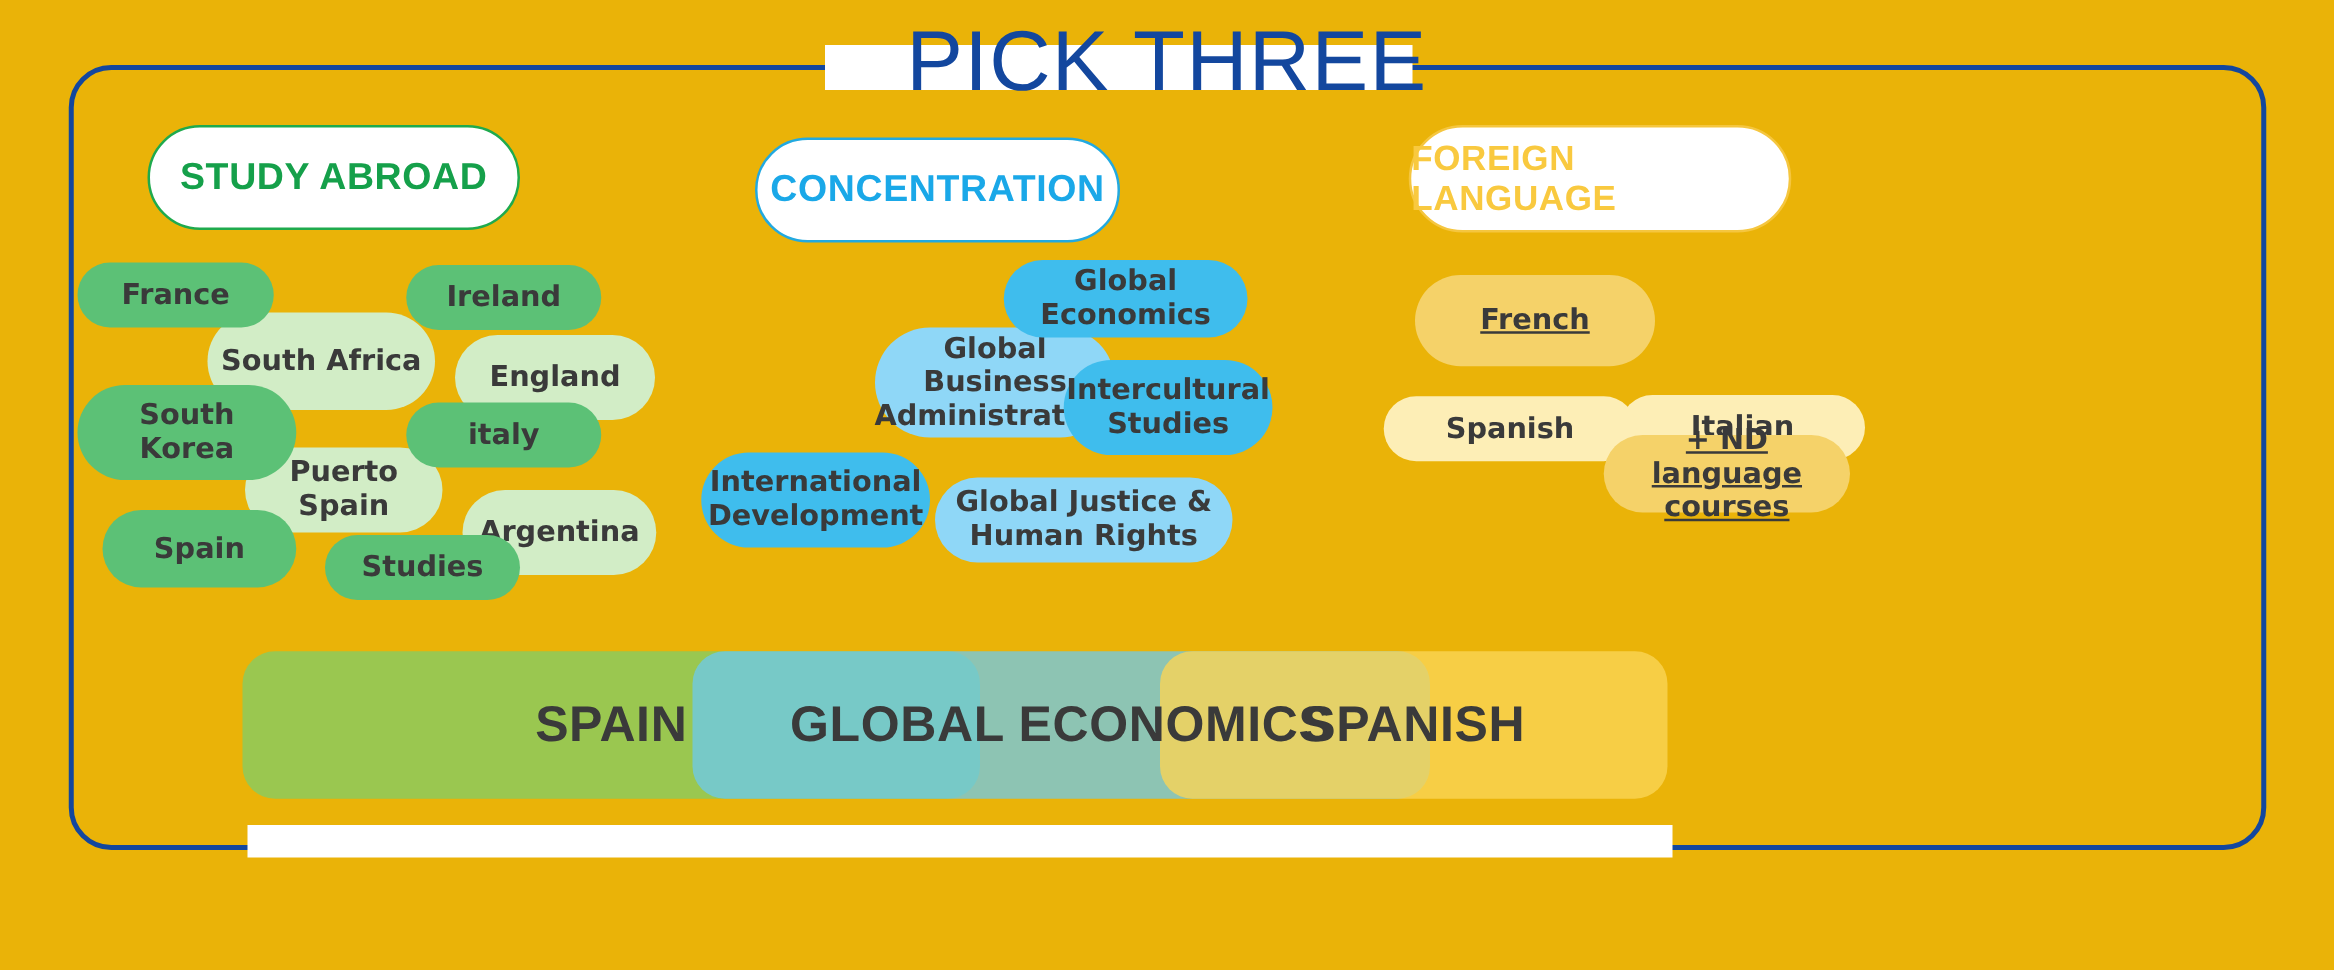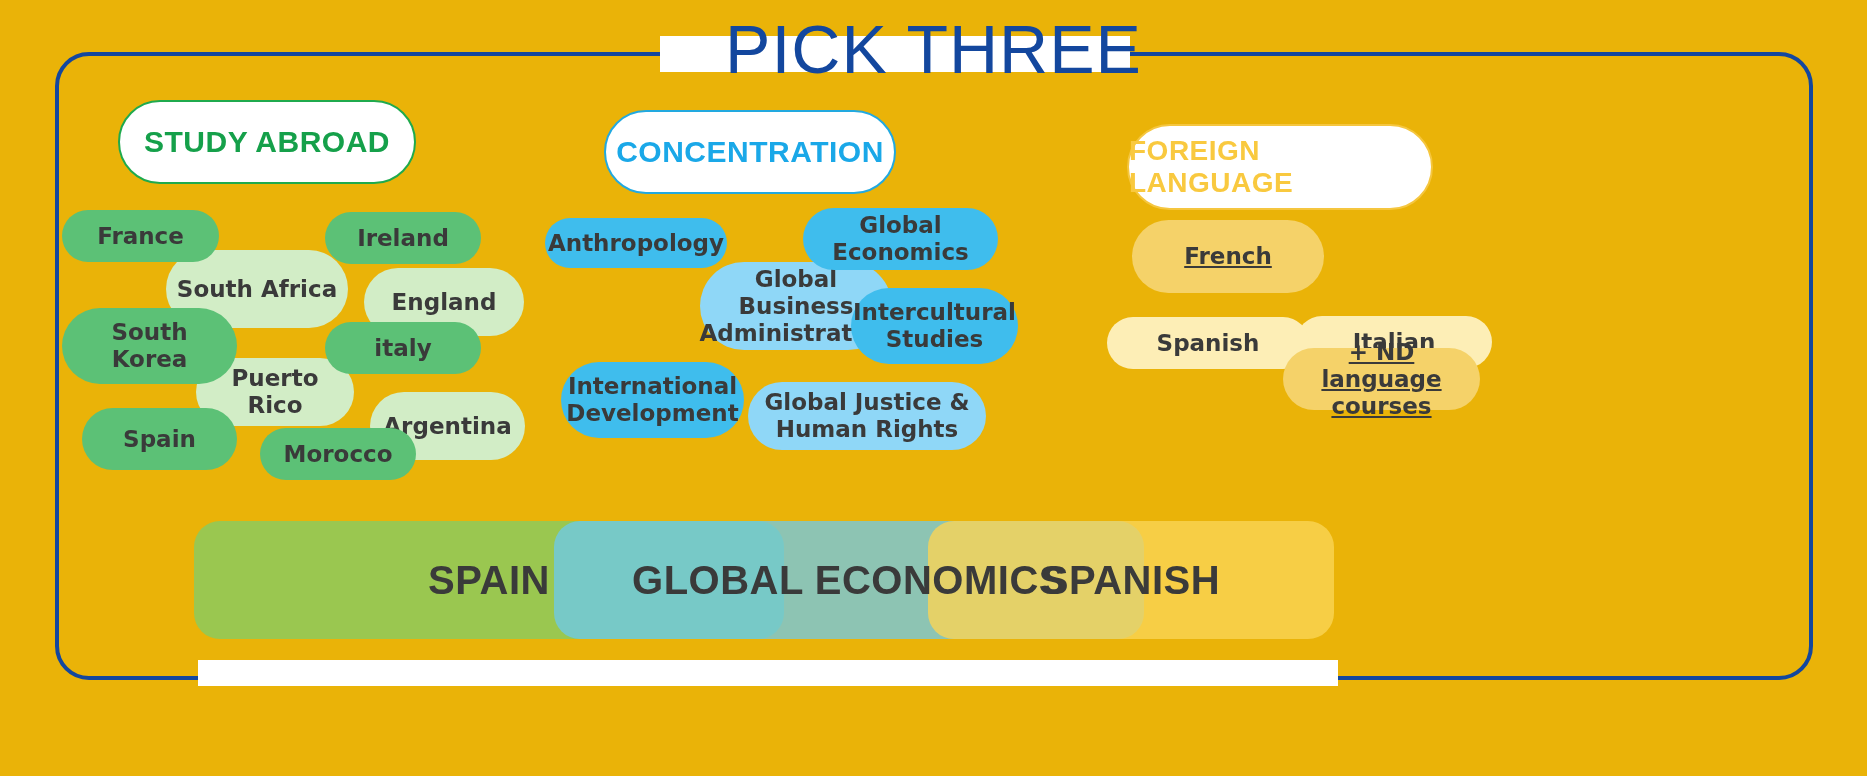--- a/index.html
+++ b/index.html
@@ -85,21 +85,20 @@
   .cat-conc {
     left: 604px; top: 110px; width: 292px; height: 84px;
     border: 2px solid #22a9e0;
     color: #1aa8e8;
   }
   .cat-lang {
     left: 1127px; top: 100px; width: 306px; height: 86px;
     border: 2px solid #f5c63f;
     color: #f9c93f;
     font-size: 28px;
-    margin-top: 24px;
   }
 
   
   .pill {
     position: absolute;
     box-sizing: border-box;
     border-radius: 50px;
     display: flex;
     align-items: center;
     justify-content: center;
@@ -160,21 +159,21 @@
     <span>FOREIGN LANGUAGE</span>
   </div>
 
   <div class="pill g-light" style="left:166px; top:250px; width:182px; height:78px;">
     <span>South Africa</span>
   </div>
   <div class="pill g-light" style="left:364px; top:268px; width:160px; height:68px;">
     <span>England</span>
   </div>
   <div class="pill g-light" style="left:196px; top:358px; width:158px; height:68px;">
-    <span>Puerto Rico</span>
+    <span>Puerto Spain</span>
   </div>
   <div class="pill g-light" style="left:370px; top:392px; width:155px; height:68px;">
     <span>Argentina</span>
   </div>
 
   <div class="pill g-dark" style="left:62px; top:210px; width:157px; height:52px;">
     <span>France</span>
   </div>
   <div class="pill g-dark" style="left:325px; top:212px; width:156px; height:52px;">
     <span>Ireland</span>
@@ -182,33 +181,30 @@
   <div class="pill g-dark" style="left:62px; top:308px; width:175px; height:76px;">
     <span>South Korea</span>
   </div>
   <div class="pill g-dark" style="left:325px; top:322px; width:156px; height:52px;">
     <span>italy</span>
   </div>
   <div class="pill g-dark" style="left:82px; top:408px; width:155px; height:62px;">
     <span>Spain</span>
   </div>
   <div class="pill g-dark" style="left:260px; top:428px; width:156px; height:52px;">
-    <span>Morocco</span>
+    <span>Studies</span>
   </div>
 
   <div class="pill b-light" style="left:655px; top:262px; width:192px; height:88px;margin-left:45px;">
     <span>Global Business Administration</span>
   </div>
   <div class="pill b-light" style="left:748px; top:382px; width:238px; height:68px;">
     <span>Global Justice &amp; Human Rights</span>
   </div>
 
-  <div class="pill b-dark" style="left:545px; top:218px; width:182px; height:50px;">
-    <span>Anthropology</span>
-  </div>
   <div class="pill b-dark" style="left:803px; top:208px; width:195px; height:62px;">
     <span>Global Economics</span>
   </div>
   <div class="pill b-dark" style="left:851px; top:288px; width:167px; height:76px;">
     <span>Intercultural Studies</span>
   </div>
   <div class="pill b-dark" style="left:561px; top:362px; width:183px; height:76px;">
     <span>International Development</span>
   </div>
 

